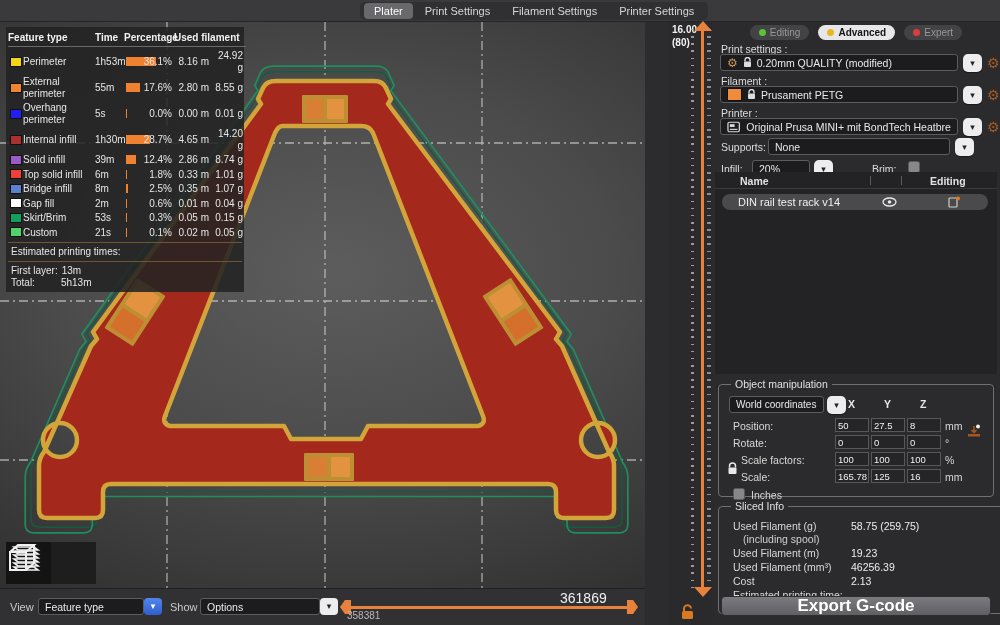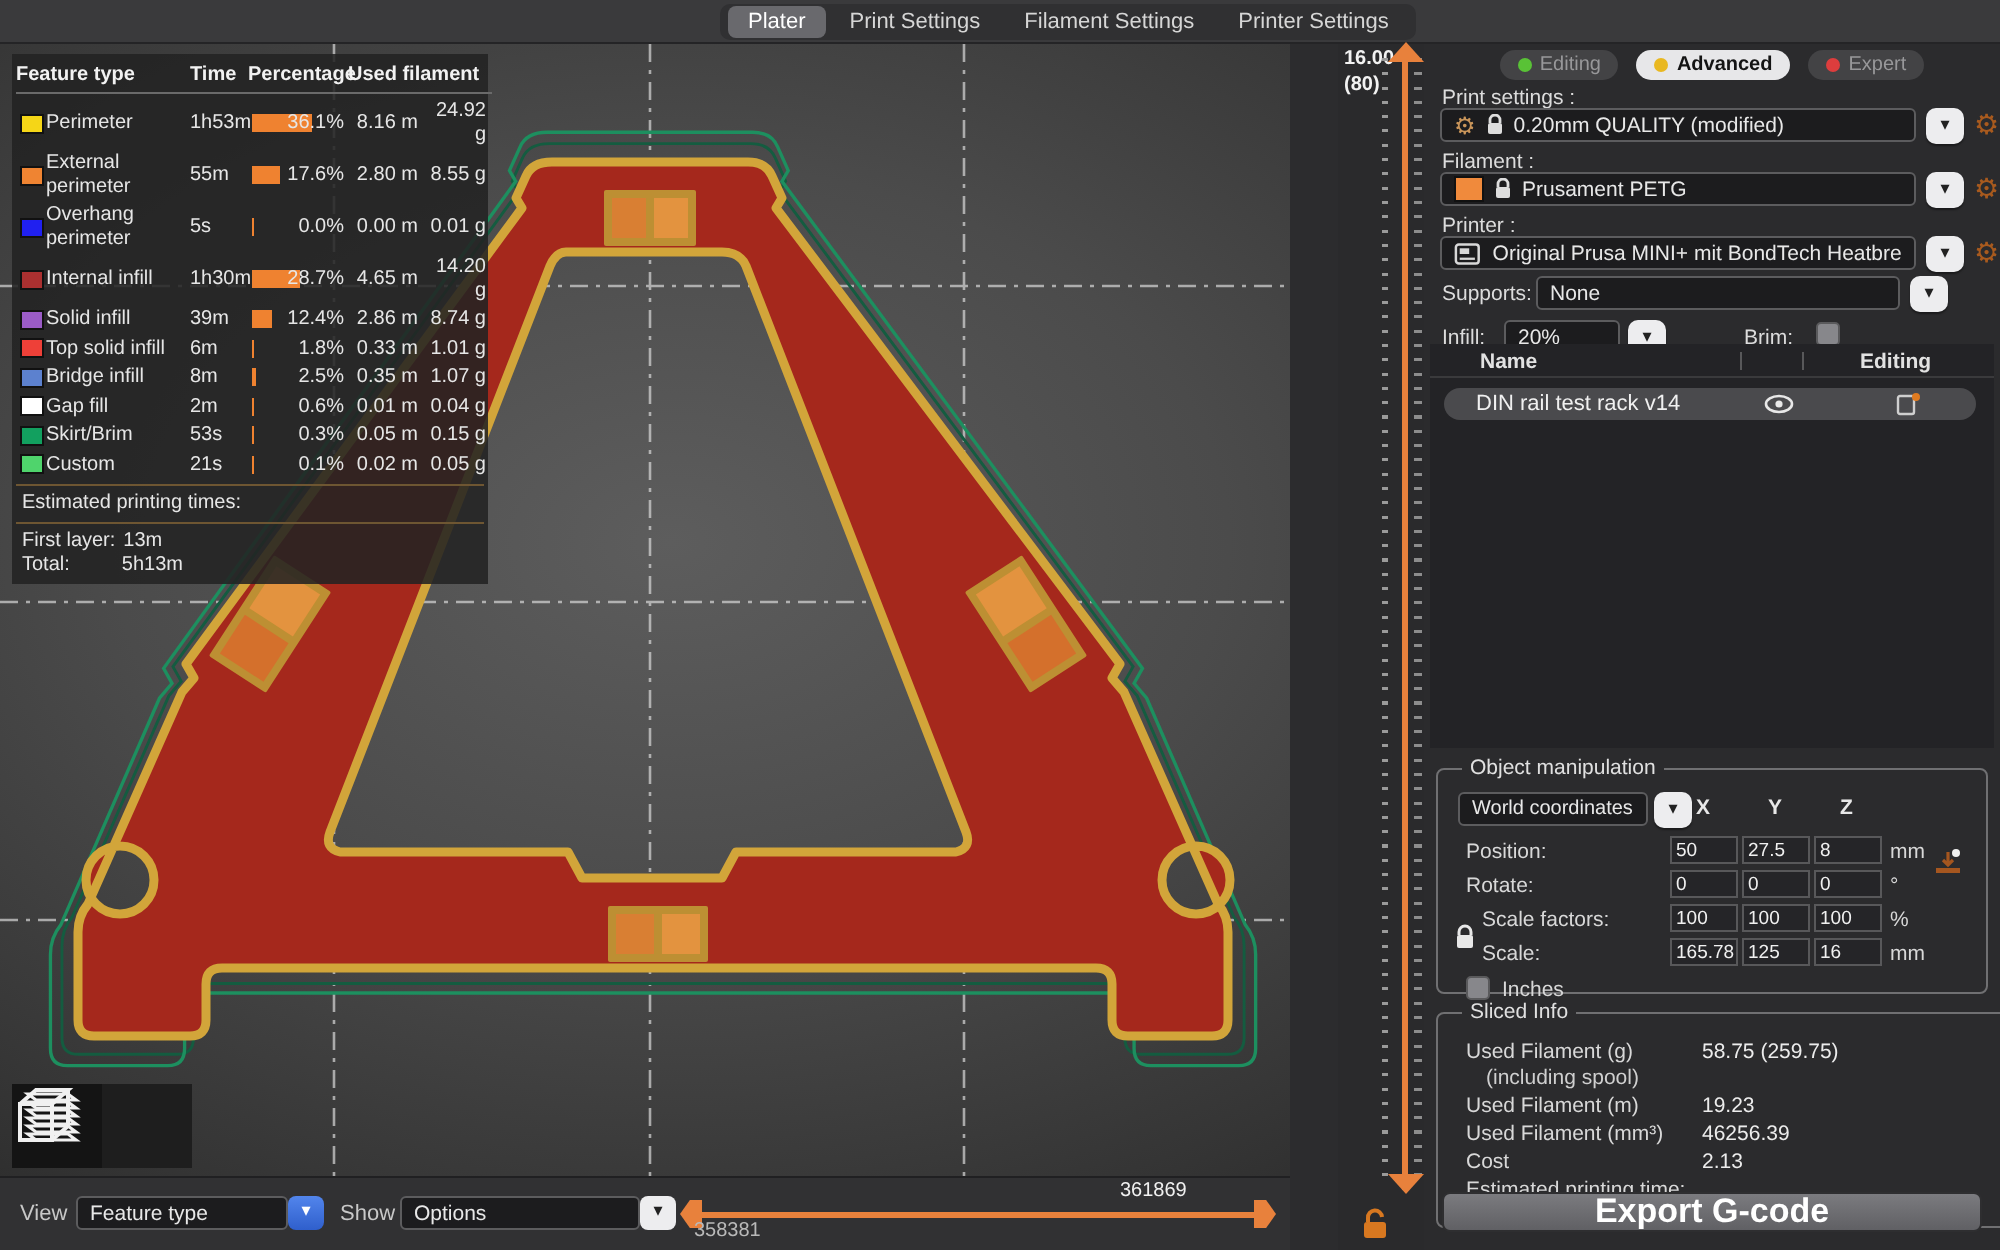--- a/index.html
+++ b/index.html
@@ -64,21 +64,21 @@
   .bb-btn-blue{position:absolute;left:144px;top:9px;width:18px;height:17px;background:linear-gradient(#5285ec,#2f5fcc);
       border-radius:4px;color:#fff;display:flex;align-items:center;justify-content:center;font-size:9px;}
   .bb-field2{position:absolute;left:200px;top:9px;width:120px;}
   .bb-btn-white{position:absolute;left:320px;top:9px;width:18px;height:17px;background:#ededef;
       border-radius:4px;color:#222;display:flex;align-items:center;justify-content:center;font-size:9px;}
   .hs-line{position:absolute;left:350px;top:17px;width:278px;height:3px;background:#e8813c;}
   .hs-left{position:absolute;left:340px;top:11px;width:11px;height:14px;background:#e8813c;
       clip-path:polygon(100% 0,45% 0,0 50%,45% 100%,100% 100%);}
   .hs-right{position:absolute;left:627px;top:11px;width:11px;height:14px;background:#e8813c;
       clip-path:polygon(0 0,55% 0,100% 50%,55% 100%,0 100%);}
-  .hs-max{position:absolute;left:560px;top:1px;color:#f0f0f0;font-size:10px;}
+  .hs-max{position:absolute;left:560px;top:1px;color:#f0f0f0;font-size:14px;}
   .hs-min{position:absolute;left:347px;top:21px;color:#b9b9b9;font-size:10px;}
 
   
   .rightpanel{position:absolute;left:712px;top:22px;width:288px;height:603px;background:#2b2b2d;font-size:10.5px;}
   .modes{position:absolute;left:0;top:3px;width:288px;display:flex;justify-content:center;gap:9px;}
   .mode{height:15px;border-radius:8px;background:#434345;color:#98989a;display:flex;align-items:center;gap:4px;
         padding:0 9px;font-size:10px;}
   .mode.active{background:#e7e7e9;color:#141414;font-weight:bold;}
   .modedot{width:7px;height:7px;border-radius:50%;}
   .plabel{position:absolute;left:9px;color:#dcdcdc;}

